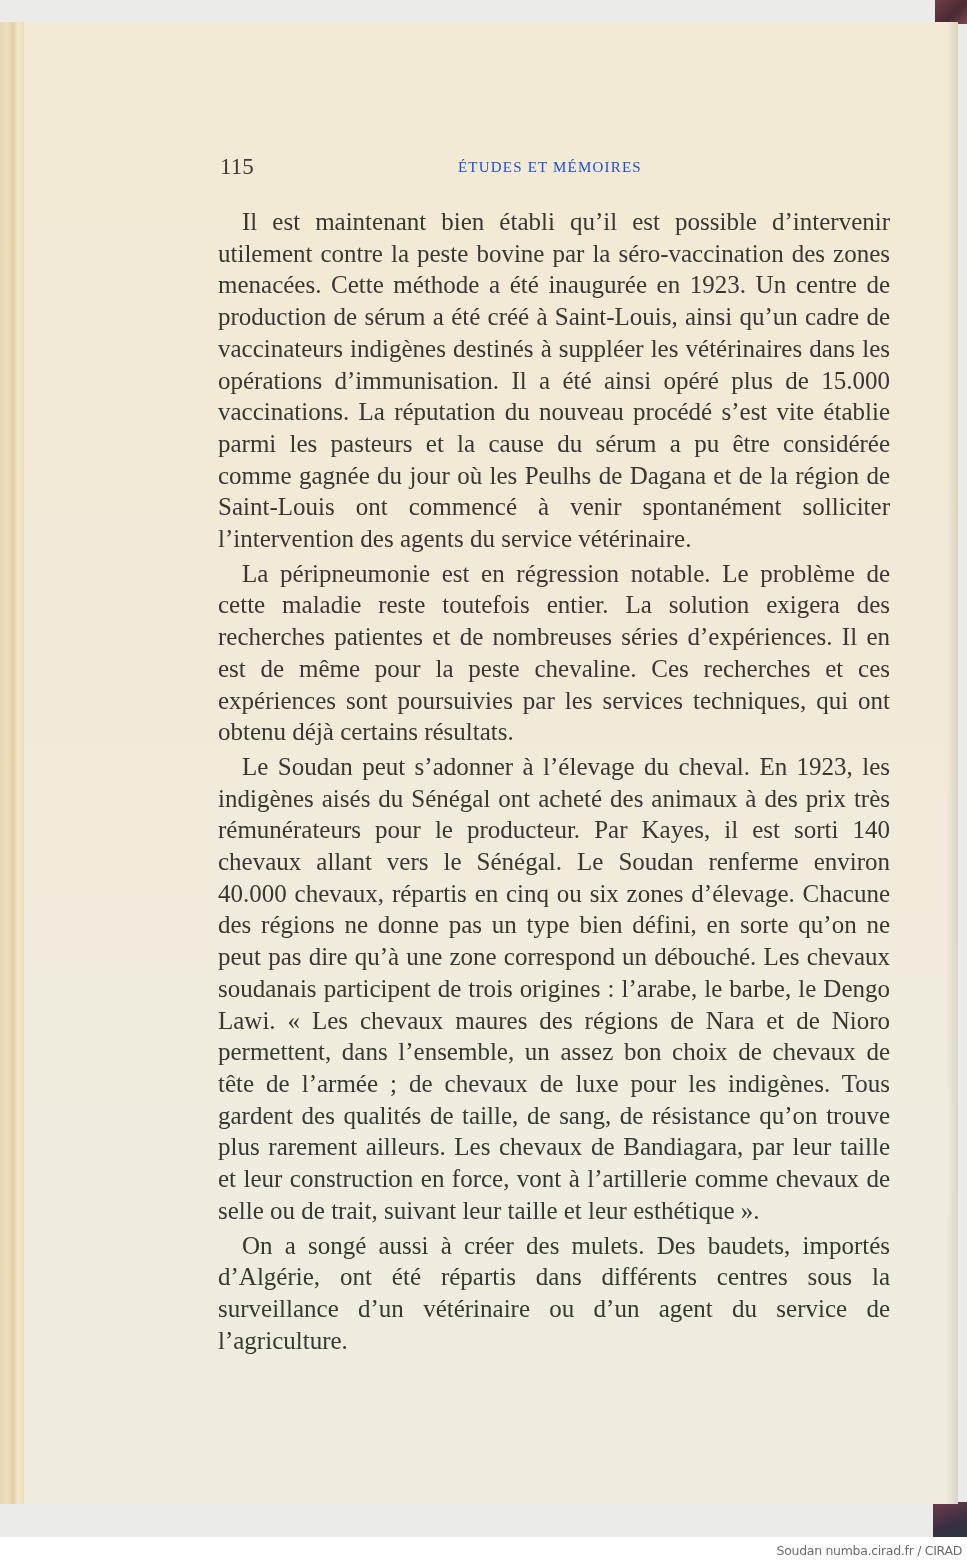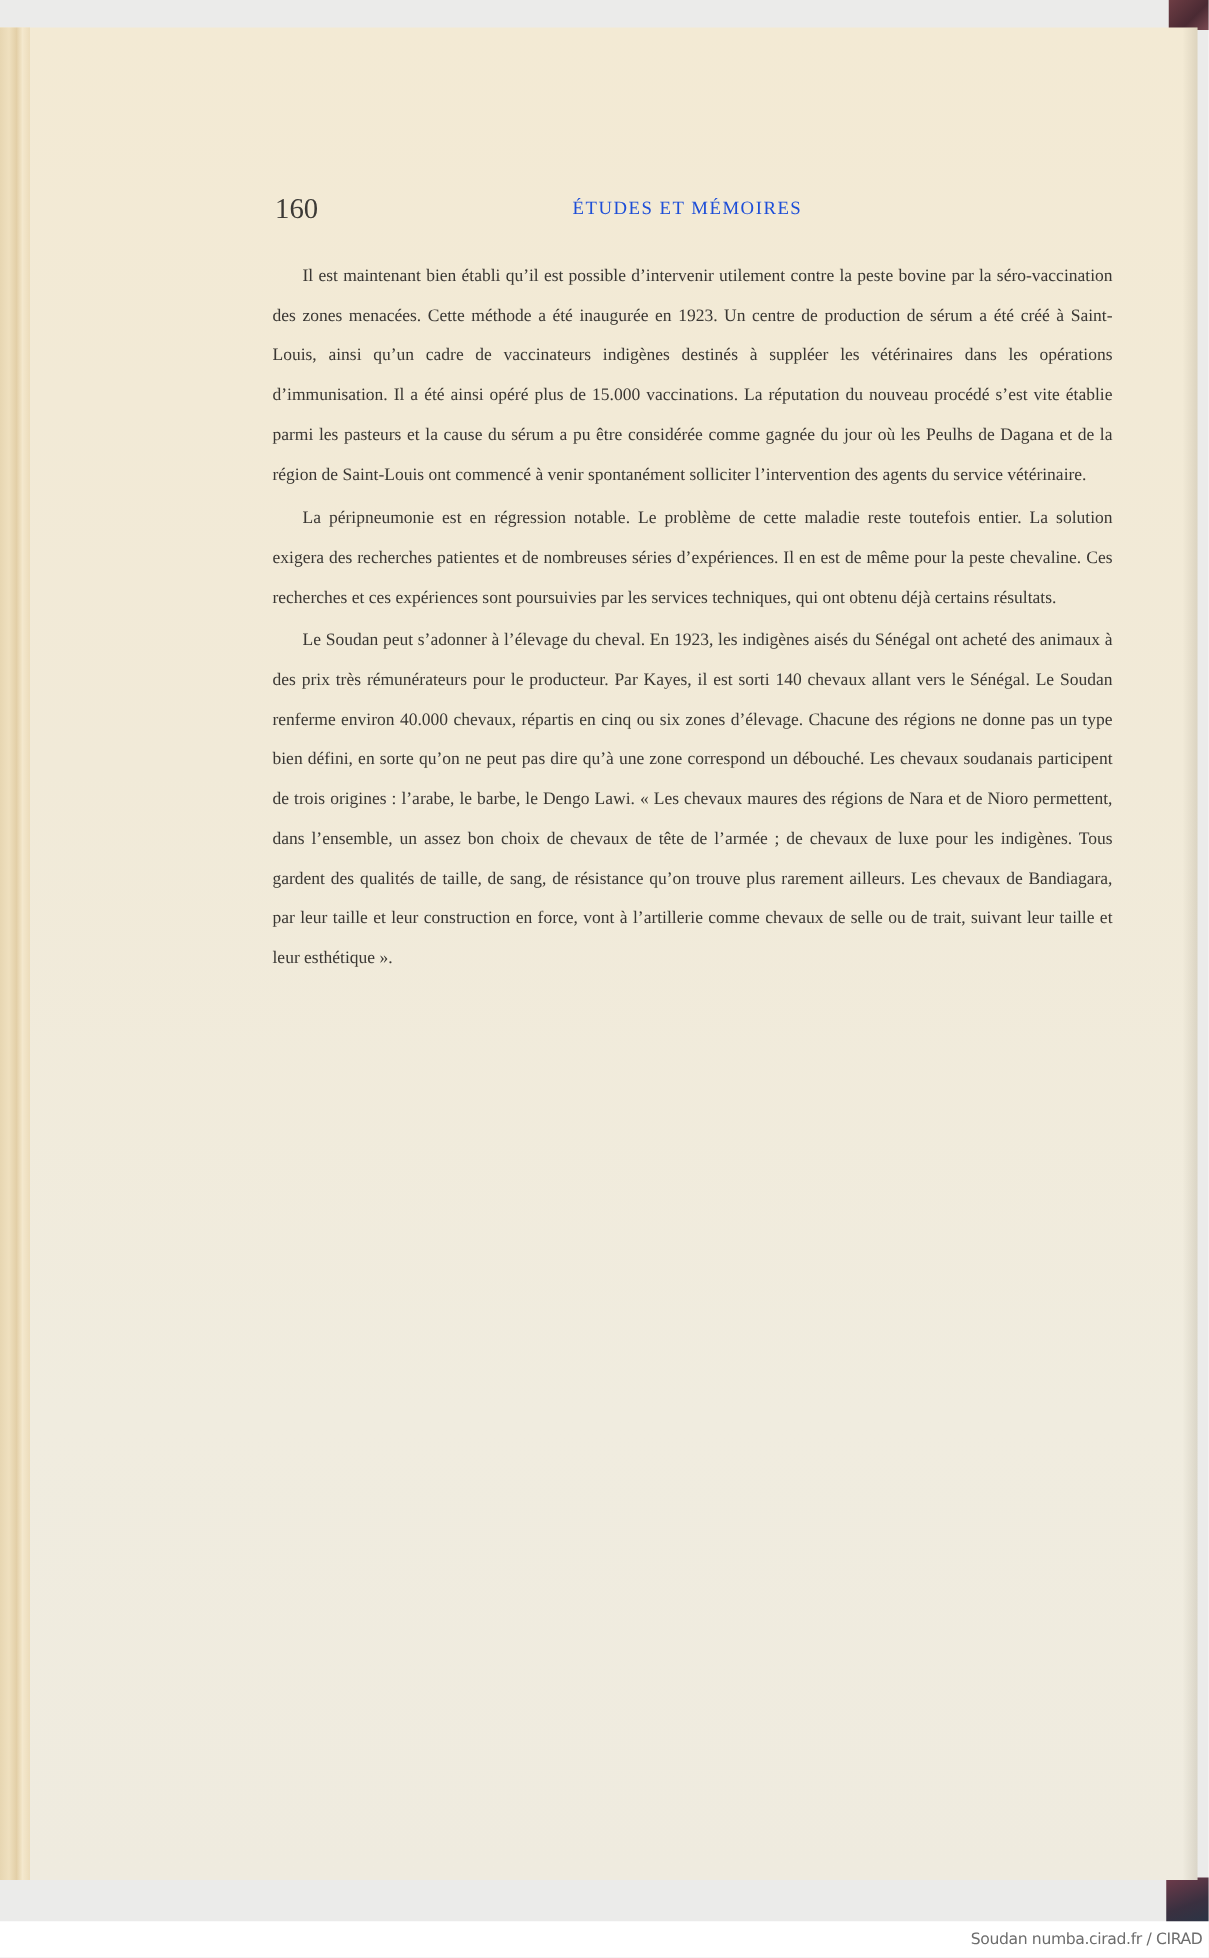--- a/index.html
+++ b/index.html
@@ -37,21 +37,21 @@
   }
   .page-number {
     position: absolute; left: 2px; top: 0; font-size: 23px; color: #3c3a36;
   }
   .running-title {
     position: absolute; left: 240px; top: 5px; font-size: 15px; letter-spacing: 1.2px;
     color: #1d4ed8; font-variant: small-caps;
   }
   .body-text {
     position: absolute; left: 218px; top: 206px; width: 672px;
-    color: #3a3733; font-size: 14px; line-height: 31.7px;
+    color: #3a3733; font-size: 25px; line-height: 31.7px;
     text-align: justify;
   }
   .body-text p { margin: 0 0 3px 0; text-indent: 24px; }
   .credit {
     position: absolute; right: 5px; top: 1543px;
     font-family: "DejaVu Sans", sans-serif; font-size: 12.5px; color: #6d6d6d;
     letter-spacing: -0.3px;
   }
 </style>
 </head>
@@ -60,23 +60,24 @@
 <div class="scan-bg"></div>
 <div class="cover-top"></div>
 <div class="cover-bottom"></div>
 
 <div class="page">
   <div class="page-edge"></div>
   <div class="page-right-shadow"></div>
 </div>
 
 <div class="running-head">
-  <span class="page-number">160</span>
+  <span class="page-number">115</span>
   <span class="running-title">ÉTUDES ET MÉMOIRES</span>
 </div>
 
 <div class="body-text">
   <p>Il est maintenant bien établi qu’il est possible d’intervenir utilement contre la peste bovine par la séro-vaccination des zones menacées. Cette méthode a été inaugurée en 1923. Un centre de production de sérum a été créé à Saint-Louis, ainsi qu’un cadre de vaccinateurs indigènes destinés à suppléer les vétérinaires dans les opérations d’immunisation. Il a été ainsi opéré plus de 15.000 vaccinations. La réputation du nouveau procédé s’est vite établie parmi les pasteurs et la cause du sérum a pu être considérée comme gagnée du jour où les Peulhs de Dagana et de la région de Saint-Louis ont commencé à venir spontanément solliciter l’intervention des agents du service vétérinaire.</p>
   <p>La péripneumonie est en régression notable. Le problème de cette maladie reste toutefois entier. La solution exigera des recherches patientes et de nombreuses séries d’expériences. Il en est de même pour la peste chevaline. Ces recherches et ces expériences sont poursuivies par les services techniques, qui ont obtenu déjà certains résultats.</p>
   <p>Le Soudan peut s’adonner à l’élevage du cheval. En 1923, les indigènes aisés du Sénégal ont acheté des animaux à des prix très rémunérateurs pour le producteur. Par Kayes, il est sorti 140 chevaux allant vers le Sénégal. Le Soudan renferme environ 40.000 chevaux, répartis en cinq ou six zones d’élevage. Chacune des régions ne donne pas un type bien défini, en sorte qu’on ne peut pas dire qu’à une zone correspond un débouché. Les chevaux soudanais participent de trois origines : l’arabe, le barbe, le Dengo Lawi. « Les chevaux maures des régions de Nara et de Nioro permettent, dans l’ensemble, un assez bon choix de chevaux de tête de l’armée ; de chevaux de luxe pour les indigènes. Tous gardent des qualités de taille, de sang, de résistance qu’on trouve plus rarement ailleurs. Les chevaux de Bandiagara, par leur taille et leur construction en force, vont à l’artillerie comme chevaux de selle ou de trait, suivant leur taille et leur esthétique ».</p>
+  <p>On a songé aussi à créer des mulets. Des baudets, importés d’Algérie, ont été répartis dans différents centres sous la surveillance d’un vétérinaire ou d’un agent du service de l’agriculture.</p>
 </div>
 
 <div class="credit">Soudan numba.cirad.fr / CIRAD</div>
 
 </body></html>

